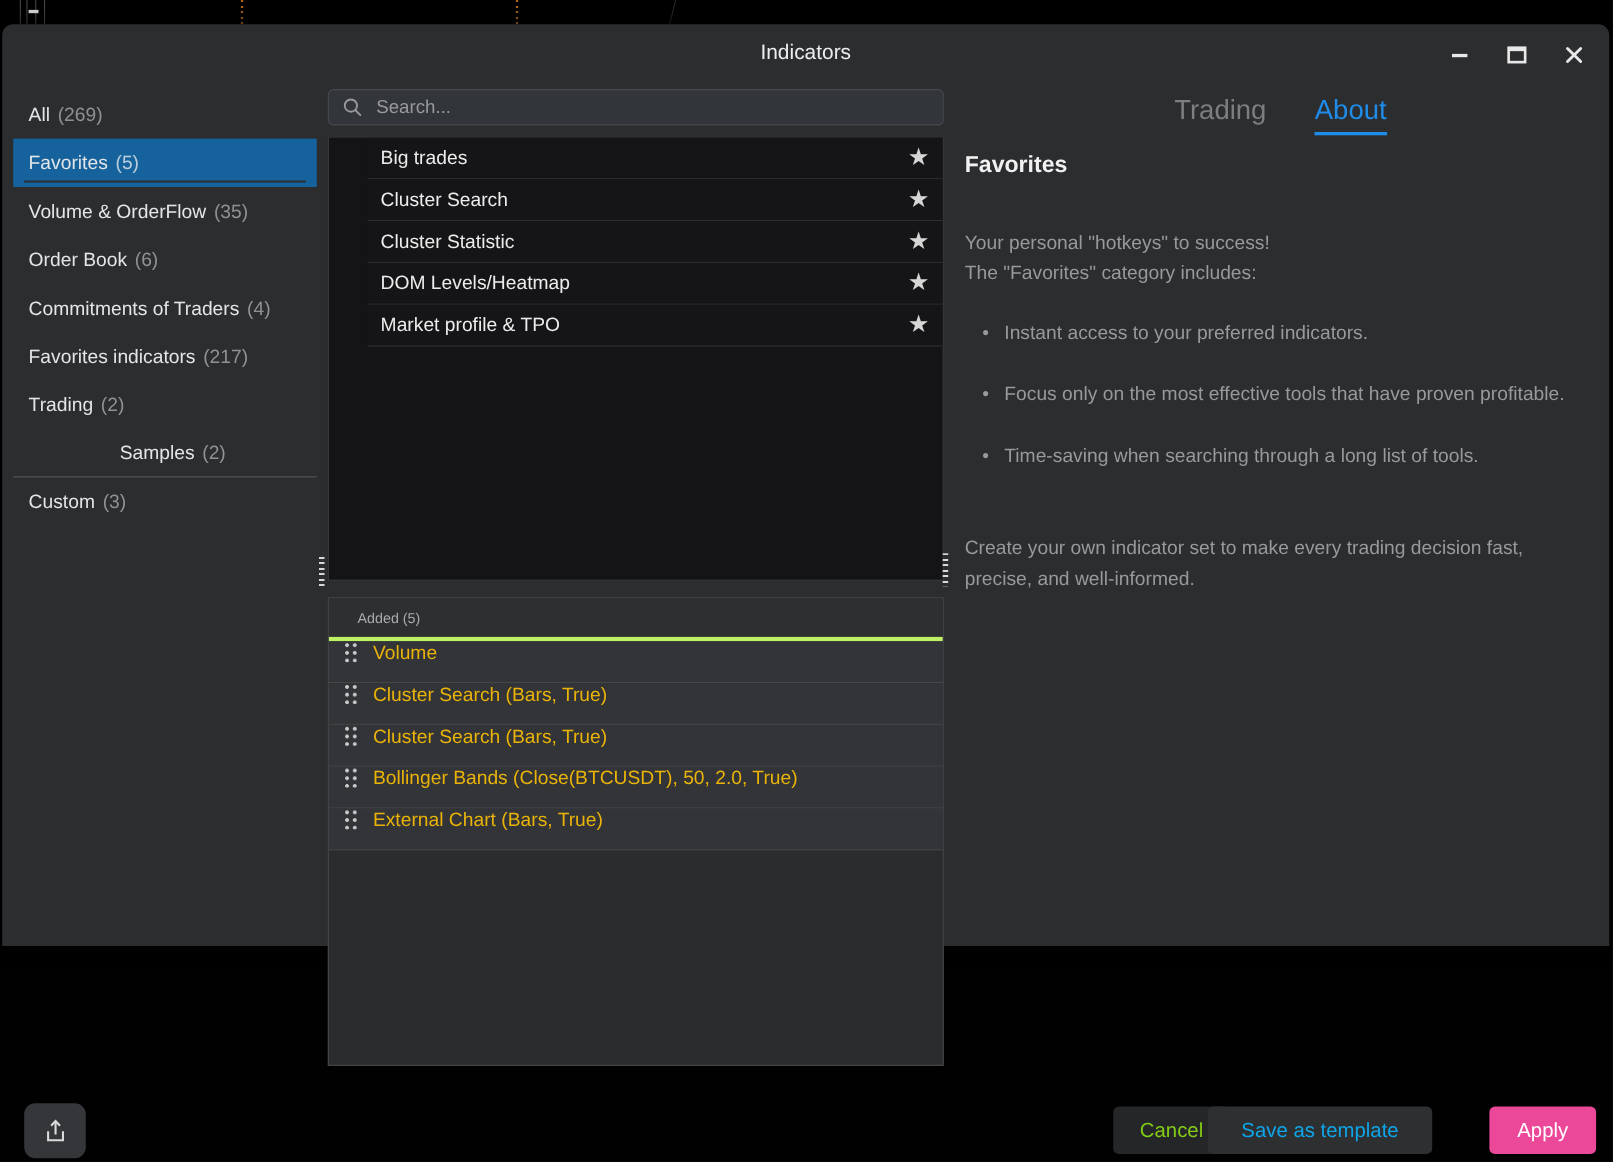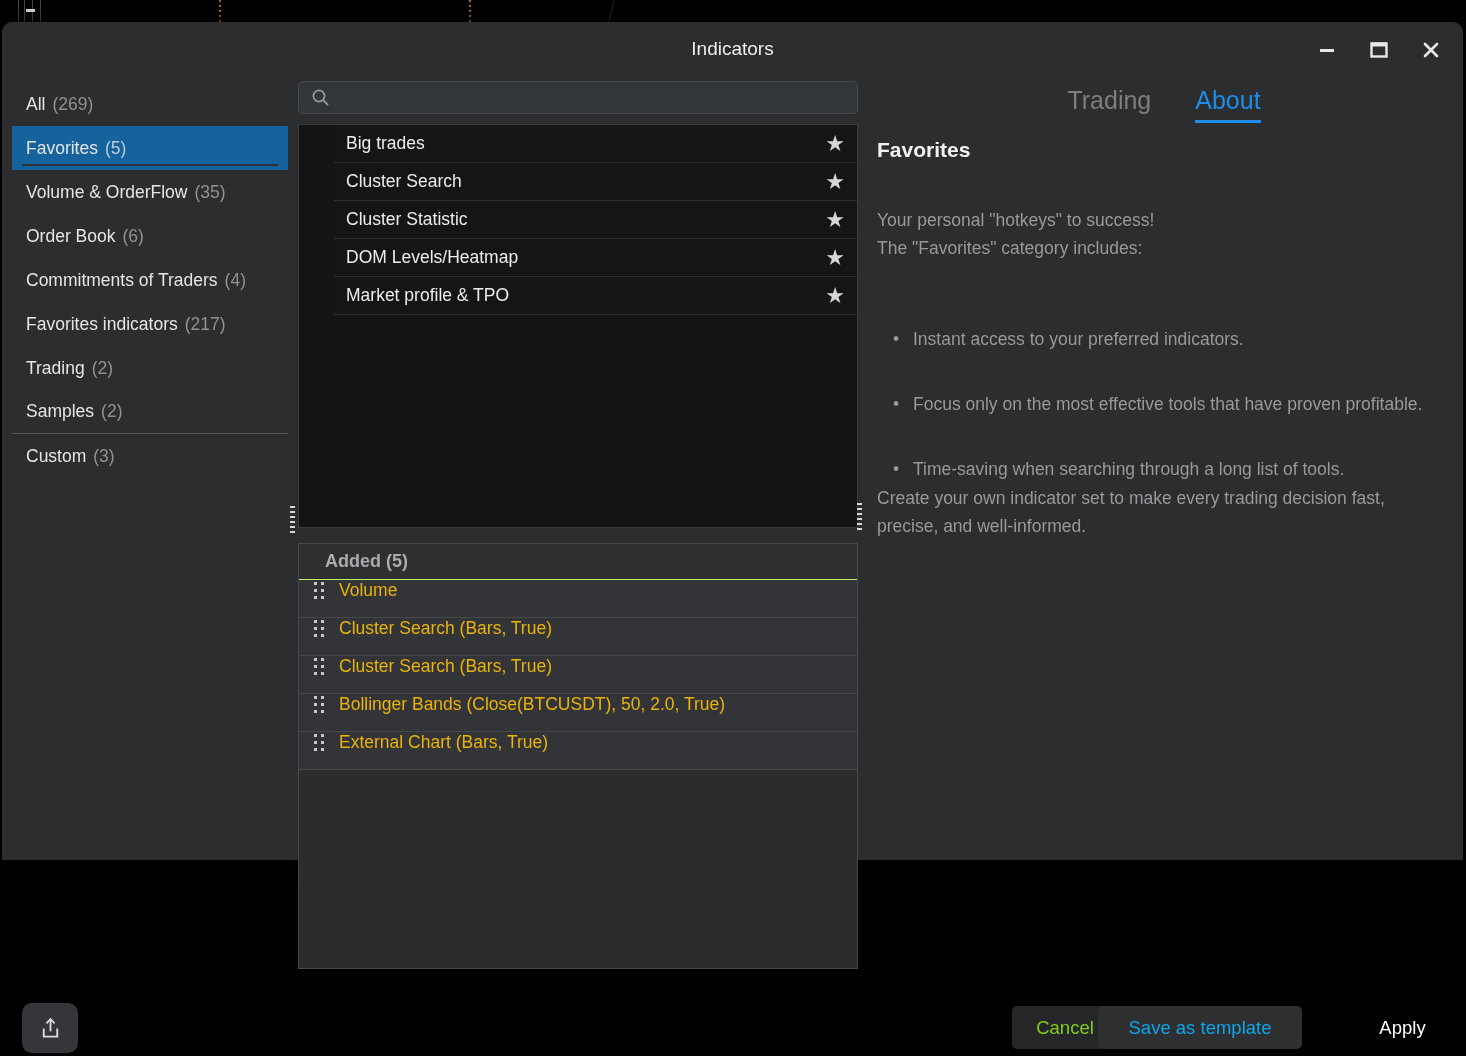--- a/index.html
+++ b/index.html
@@ -20,21 +20,21 @@
   .win-btn{width:52px;height:36px;display:flex;align-items:center;justify-content:center;background:transparent;border:0;cursor:pointer;}
 
   
   .sidebar{position:absolute;left:10px;top:60px;width:276px;}
   .sb-item{position:relative;height:44px;display:flex;align-items:center;padding-left:14px;
     color:#e4e5e7;font-size:17.5px;cursor:pointer;}
   .sb-item .cnt{color:#8f9295;margin-left:7px;}
   .sb-item.selected{background:#15629c;}
   .sb-item.selected .cnt{color:#b9cdde;}
   .sb-item.selected:after{content:"";position:absolute;left:10px;right:10px;bottom:4px;height:2px;background:#26333c;}
-  .sb-item.divider-after{border-bottom:1px solid #55585b;height:43px;}
+  .sb-item.divider-after{border-bottom:1px solid #55585b;height:43px;justify-content:center;}
 
   
   .searchbox{position:absolute;left:296px;top:59px;width:560px;height:33px;background:#323539;
     border:1px solid #47494d;border-radius:5px;display:flex;align-items:center;box-sizing:border-box;}
   .searchbox svg{margin:0 10px 0 12px;flex:0 0 auto;}
   .searchbox input{flex:1;background:transparent;border:0;outline:none;color:#e8e8e8;font-size:17px;
     font-family:inherit;}
   .searchbox input::placeholder{color:#97999c;}
 
   .ind-list{position:absolute;left:296px;top:102px;width:560px;height:404px;background:#141416;
@@ -46,48 +46,48 @@
 
   .grip-h{position:absolute;left:560px;top:533px;width:38px;height:7px;
     background:repeating-linear-gradient(to right,#dedede 0 2px,transparent 2px 6px);cursor:row-resize;}
   .grip-v{position:absolute;width:5px;height:30px;
     background:repeating-linear-gradient(to bottom,#d8d8d8 0 2px,transparent 2px 5px);cursor:col-resize;}
   .grip-v.left{left:288px;top:484px;}
   .grip-v.right{left:855px;top:481px;}
 
   .added-panel{position:absolute;left:296px;top:521px;width:560px;height:426px;background:#2a2c2e;
     border:1px solid #45474a;box-sizing:border-box;}
-  .added-header{height:35px;line-height:35px;background:#2d2f31;border-bottom:1px solid #bef264;
-    padding-left:26px;color:#a9abae;font-weight:bold;font-size:18px;}
+  .added-header{height:35px;line-height:35px;background:#2d2f31;border-bottom:4px solid #bef264;
+    padding-left:26px;color:#a9abae;font-weight:normal;font-size:13px;}
   .added-row{height:37px;display:flex;background:#323438;border-bottom:1px solid #454749;
     color:#eab308;font-size:17.5px;cursor:grab;}
   .dots{width:13px;height:19px;margin:0 14px 0 13px;flex:0 0 auto;
     background-image:radial-gradient(circle,#c6c8ca 1.7px,transparent 1.9px);
     background-size:7px 7px;background-position:0 0;}
 
   
   .detail{position:absolute;left:873px;top:0;width:578px;color:#97999c;}
   .tabs{position:absolute;top:64px;left:0;width:100%;display:flex;justify-content:center;gap:44px;}
   .tab{font-size:25px;color:#7c7e81;cursor:pointer;padding-bottom:5px;border-bottom:3px solid transparent;}
   .tab.active{color:#1e8ce8;border-bottom-color:#1e8ce8;}
   .detail h2{position:absolute;top:116px;left:2px;margin:0;font-size:21px;color:#f1f1f2;font-weight:bold;}
   .intro{position:absolute;top:184px;left:2px;font-size:17.5px;line-height:28px;}
   .bullets{position:absolute;top:266px;left:2px;margin:0;padding:0;list-style:none;width:576px;}
-  .bullets li{position:relative;padding-left:36px;font-size:17.5px;line-height:28px;margin-bottom:28px;margin-top:37px;}
+  .bullets li{position:relative;padding-left:36px;font-size:17.5px;line-height:28px;margin-bottom:28px;}
   .bullets li:before{content:"\2022";position:absolute;left:16px;color:#97999c;}
   .outro{position:absolute;top:462px;left:2px;width:570px;font-size:17.5px;line-height:28px;}
 
   
   .export-btn{position:absolute;left:20px;top:981px;width:56px;height:50px;border-radius:10px;
     background:#34363a;border:0;display:flex;align-items:center;justify-content:center;cursor:pointer;}
   .btn{position:absolute;top:984px;height:43px;border:0;border-radius:5px;font-size:18.5px;
     font-family:inherit;cursor:pointer;}
   .btn-cancel{left:1010px;width:106px;background:#242628;color:#84cc16;}
   .btn-save{left:1096px;width:204px;background:#2d2f31;color:#0ea5e9;}
-  .btn-apply{left:1352px;width:97px;background:#000000;color:#ffffff;}
+  .btn-apply{left:1352px;width:97px;background:#ec4899;color:#ffffff;}
 </style>
 </head>
 <body>
 
 <div class="stage">
 
   <div>
     <div class="bg-line" style="left:18px"></div>
     <div class="bg-line" style="left:24px"></div>
     <div class="bg-line" style="left:32px"></div>
@@ -158,20 +158,21 @@
           <span class="lbl">Custom</span>
           <span class="cnt">(3)</span>
         </div>
       </div>
 
     <div class="searchbox">
       <svg width="19" height="19" viewBox="0 0 19 19">
         <circle cx="8" cy="8" r="5.6" fill="none" stroke="#97999c" stroke-width="1.7"></circle>
         <line x1="12.2" y1="12.2" x2="16.6" y2="16.6" stroke="#97999c" stroke-width="1.7" stroke-linecap="round"></line>
       </svg>
+      <input type="text" placeholder="Search..." style="">
     </div>
 
     <div class="ind-list">
         <div class="ind-row">
           <span>Big trades</span>
           <span class="star">★</span>
         </div>
         <div class="ind-row">
           <span>Cluster Search</span>
           <span class="star">★</span>

